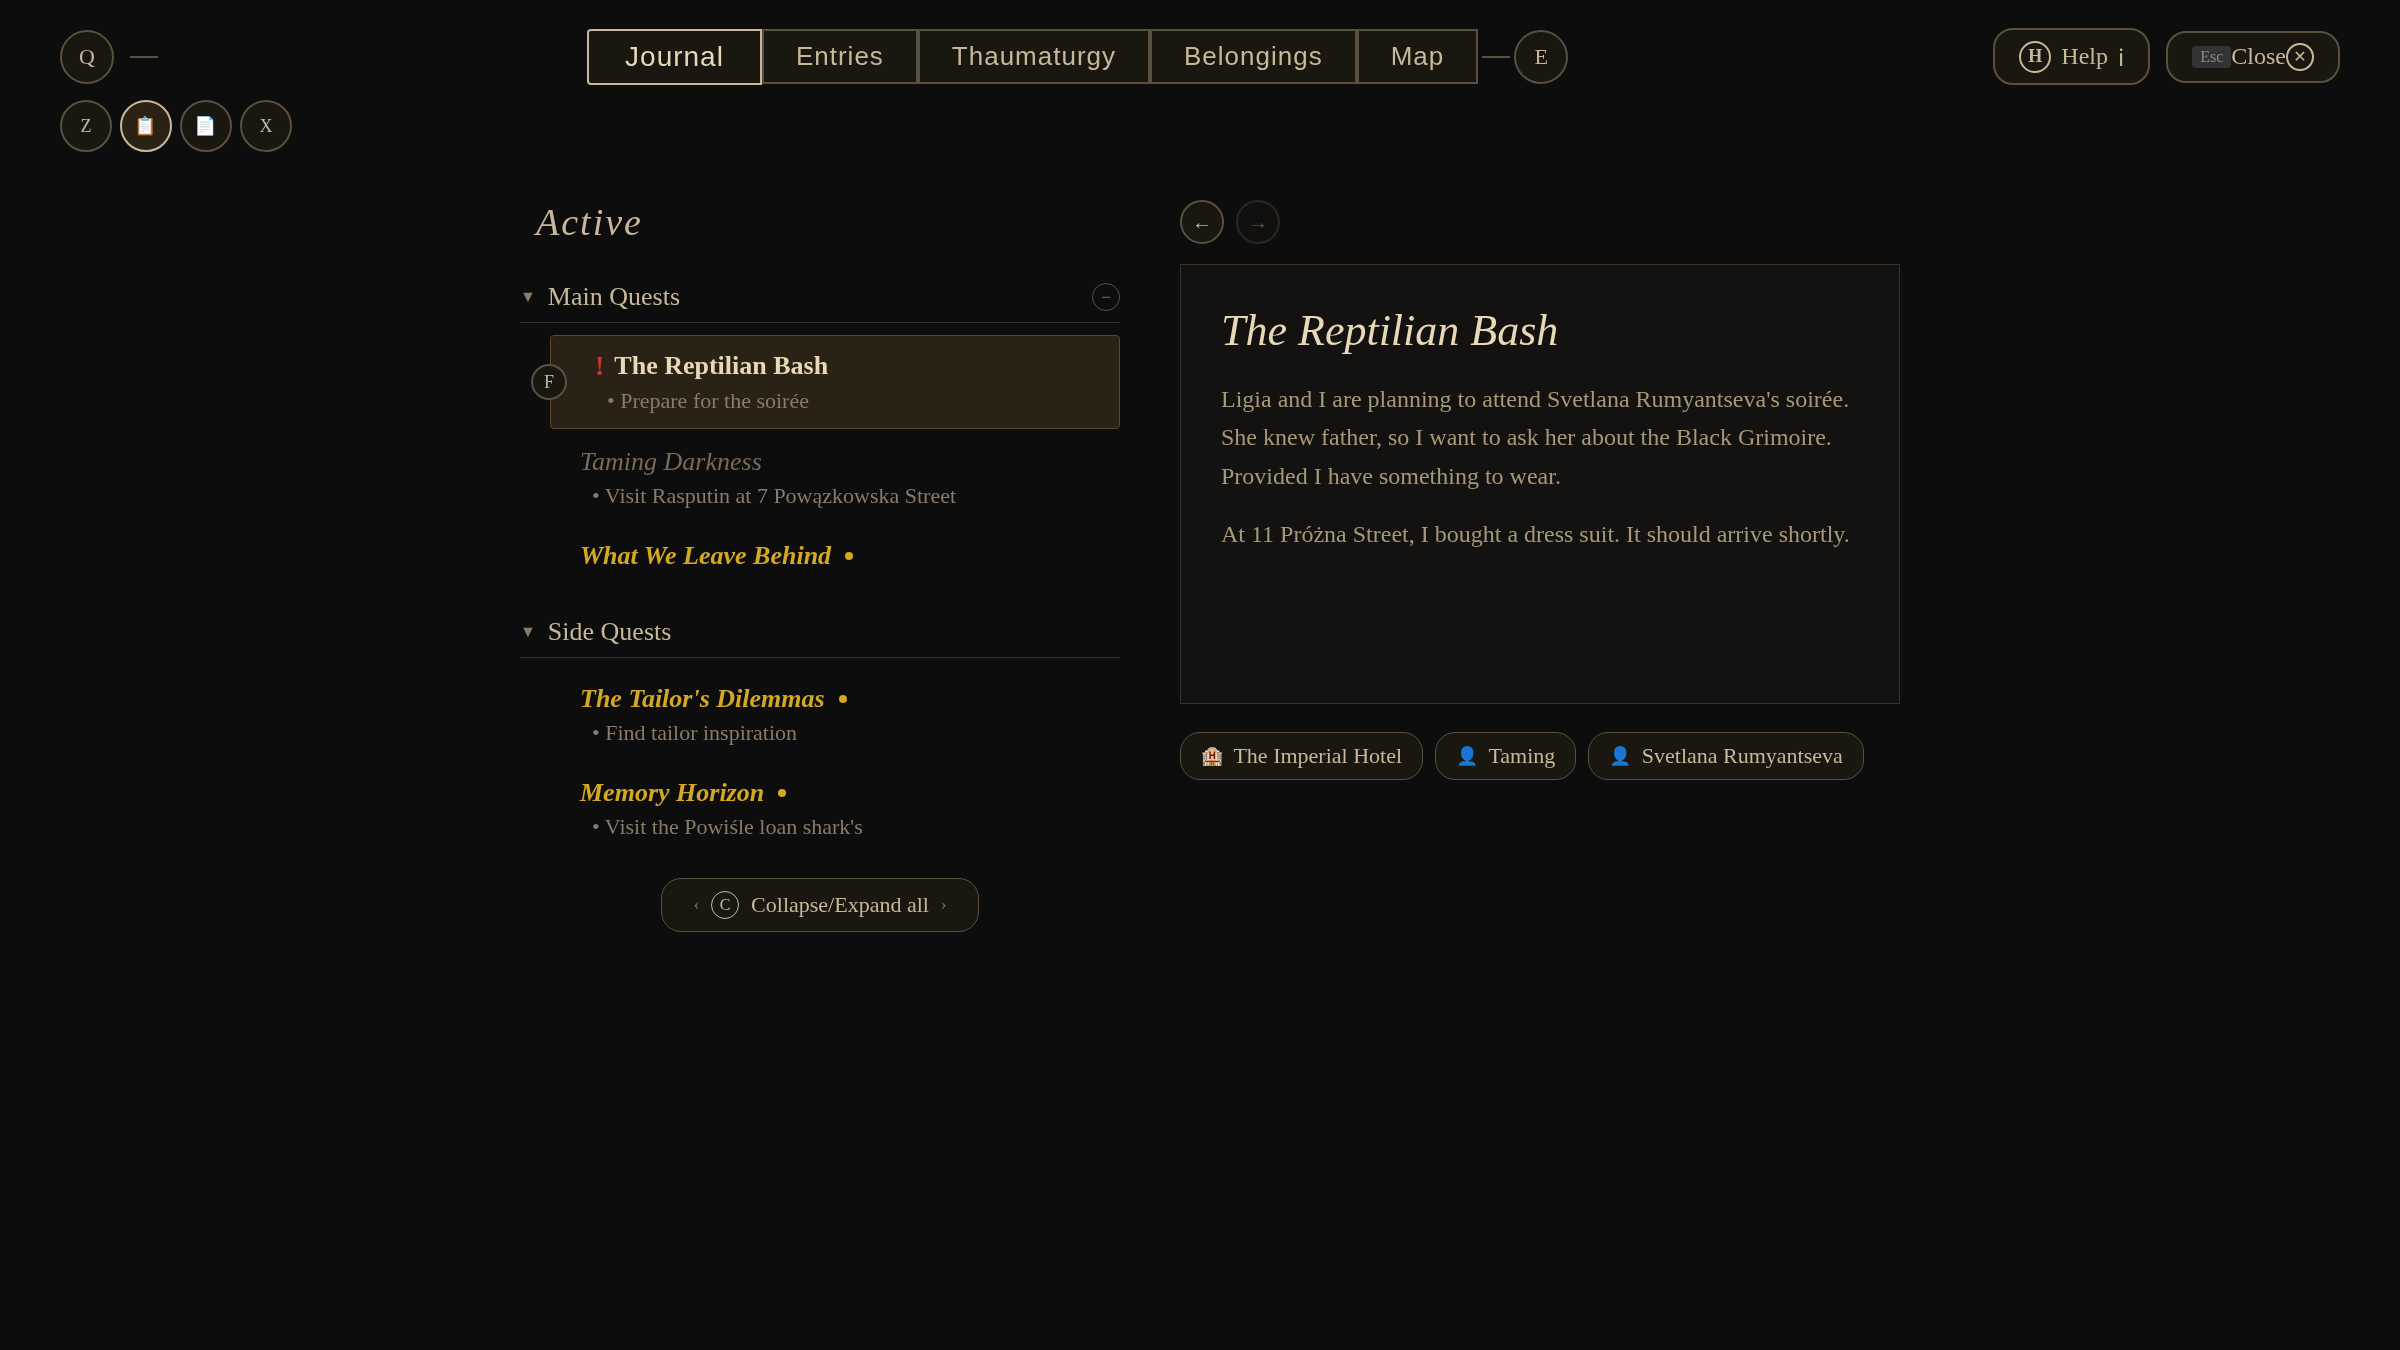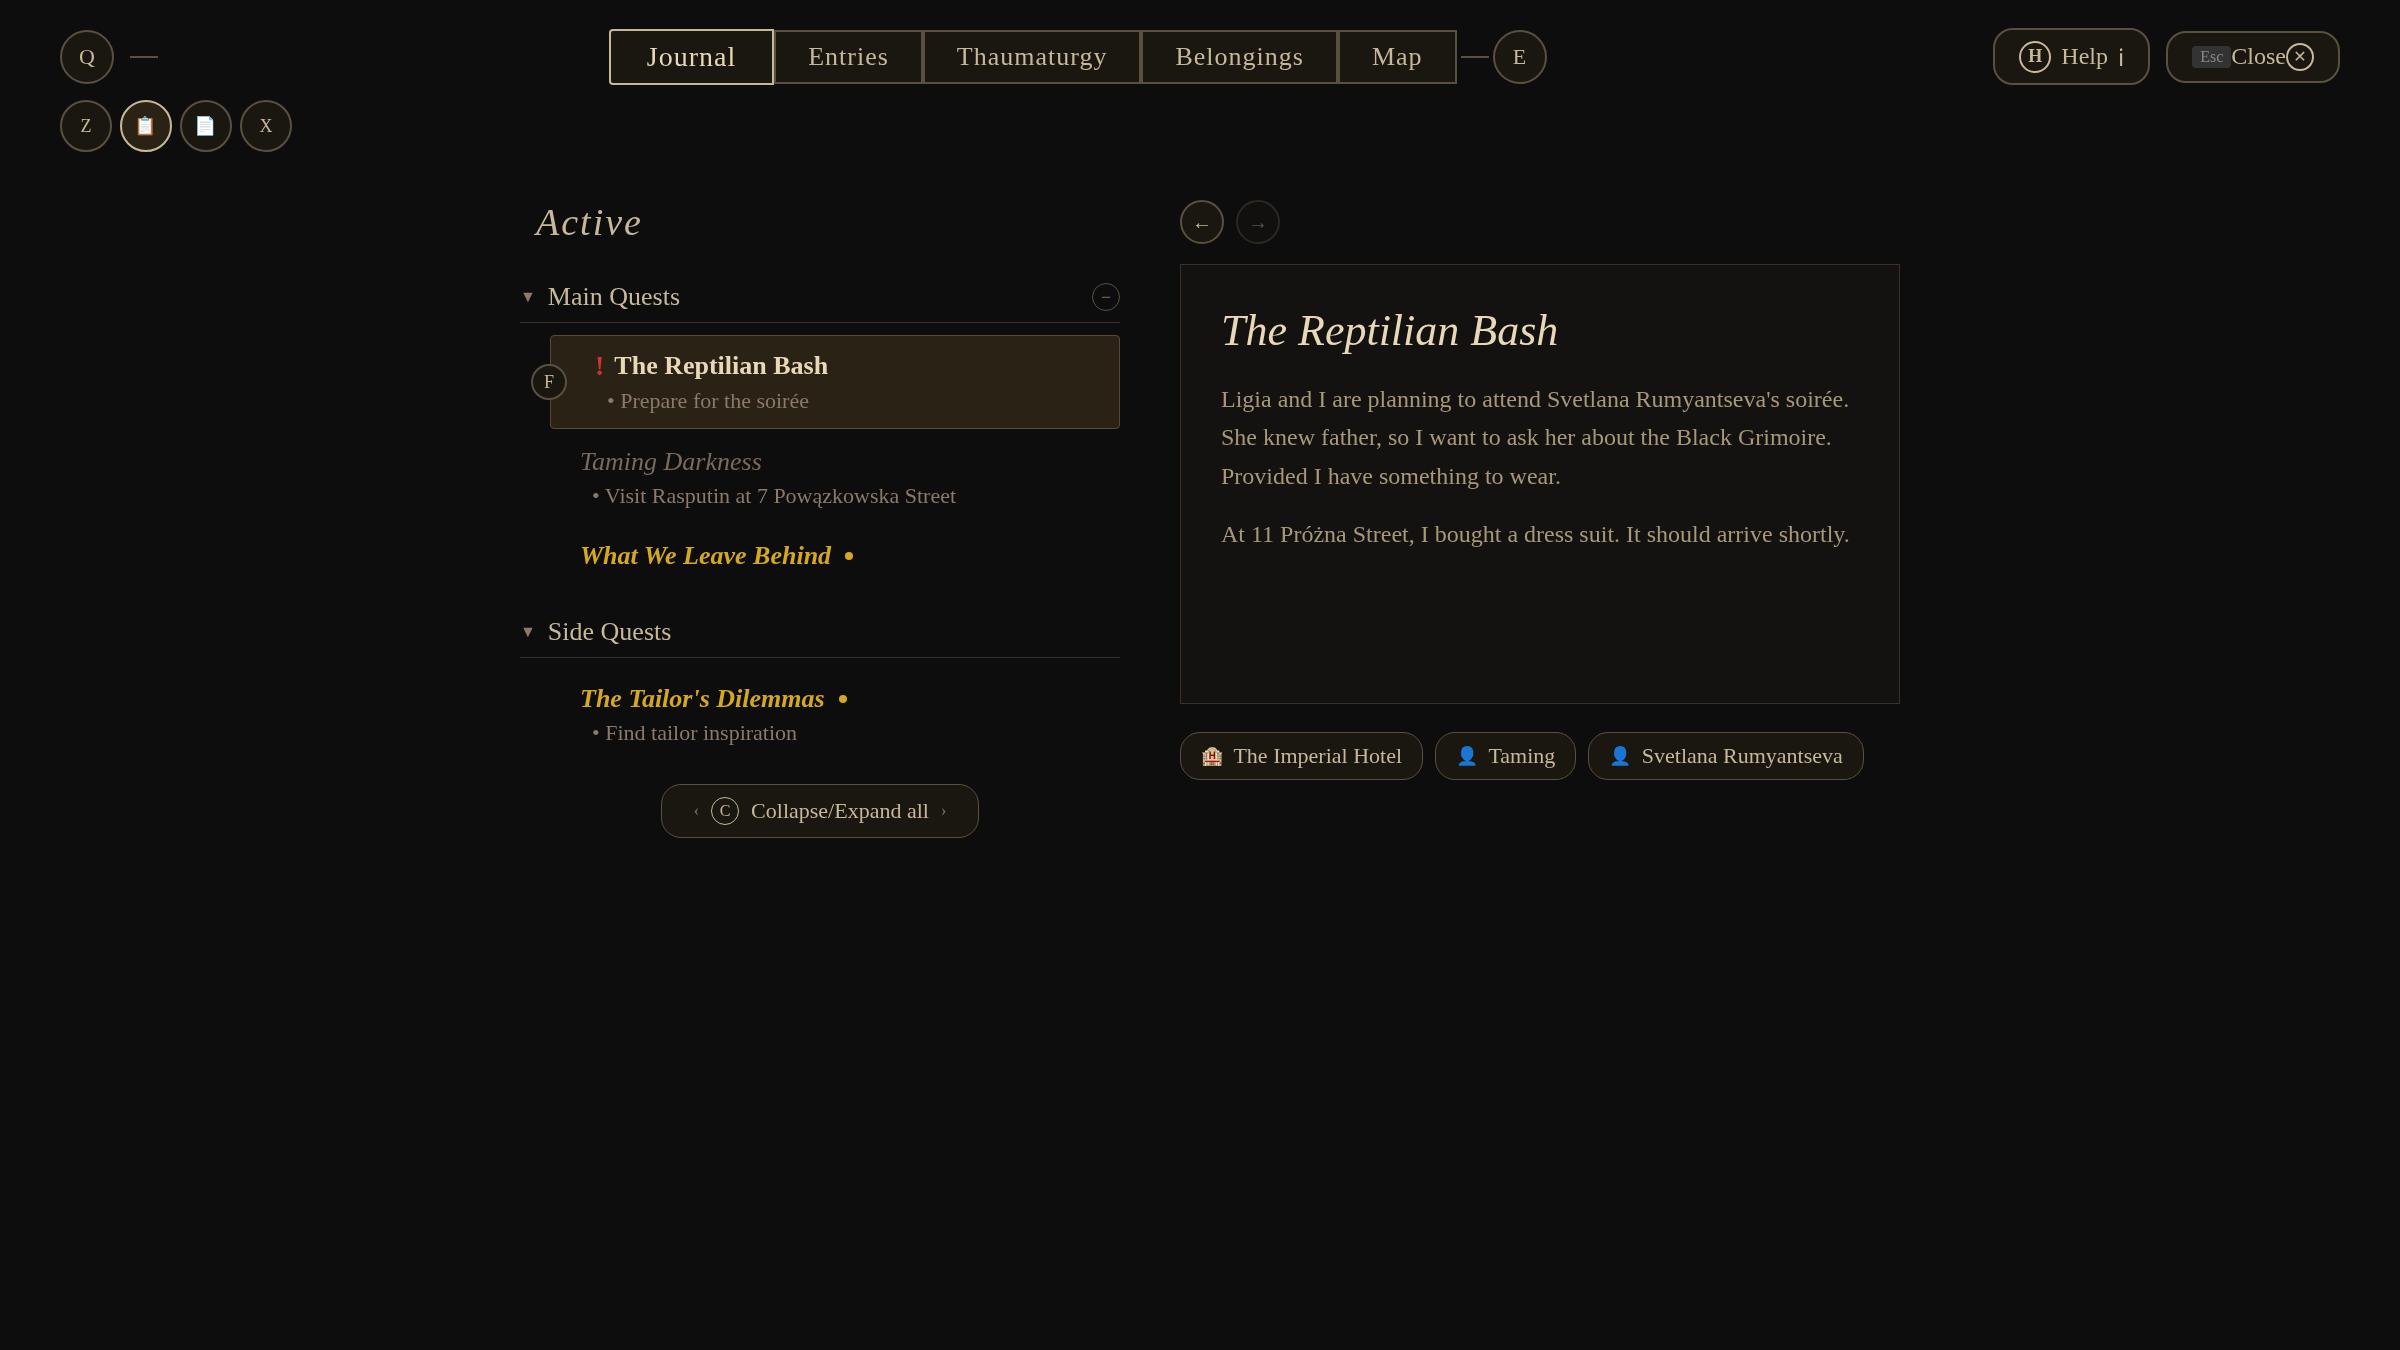--- a/index.html
+++ b/index.html
@@ -59,21 +59,21 @@
       font-family: Georgia, serif;
     }
 
     .nav-tab {
       padding: 10px 32px;
       border: 2px solid #5a5040;
       background: #1a1610;
       color: #c8b89a;
       font-size: 26px;
       cursor: pointer;
-      font-family: Liberation Serif, serif;
+      font-family: Liberation Sans, sans-serif;
       letter-spacing: 1px;
     }
 
     .nav-tab:first-child {
       border-radius: 4px 0 0 4px;
     }
 
     .nav-tab-journal {
       border-radius: 20px;
       border: 2px solid #c8b89a;
@@ -538,20 +538,27 @@
       </div>
 
       <div class="quest-item" style="margin-left: 16px;">
         <div class="quest-name highlight">
           <span>The Tailor's Dilemmas</span>
           <span class="quest-dot"></span>
         </div>
         <div class="quest-task">Find tailor inspiration</div>
       </div>
 
+      <div class="quest-item" style="margin-left: 16px;">
+        <div class="quest-name highlight">
+          <span>Memory Horizon</span>
+          <span class="quest-dot"></span>
+        </div>
+        <div class="quest-task">Visit the Powiśle loan shark's</div>
+      </div>
     </div>
 
     <div class="collapse-all-btn">
       <span class="chevron-left">‹</span>
       <span class="key">C</span>
       <span>Collapse/Expand all</span>
       <span class="chevron-right">›</span>
     </div>
   </div>
 

